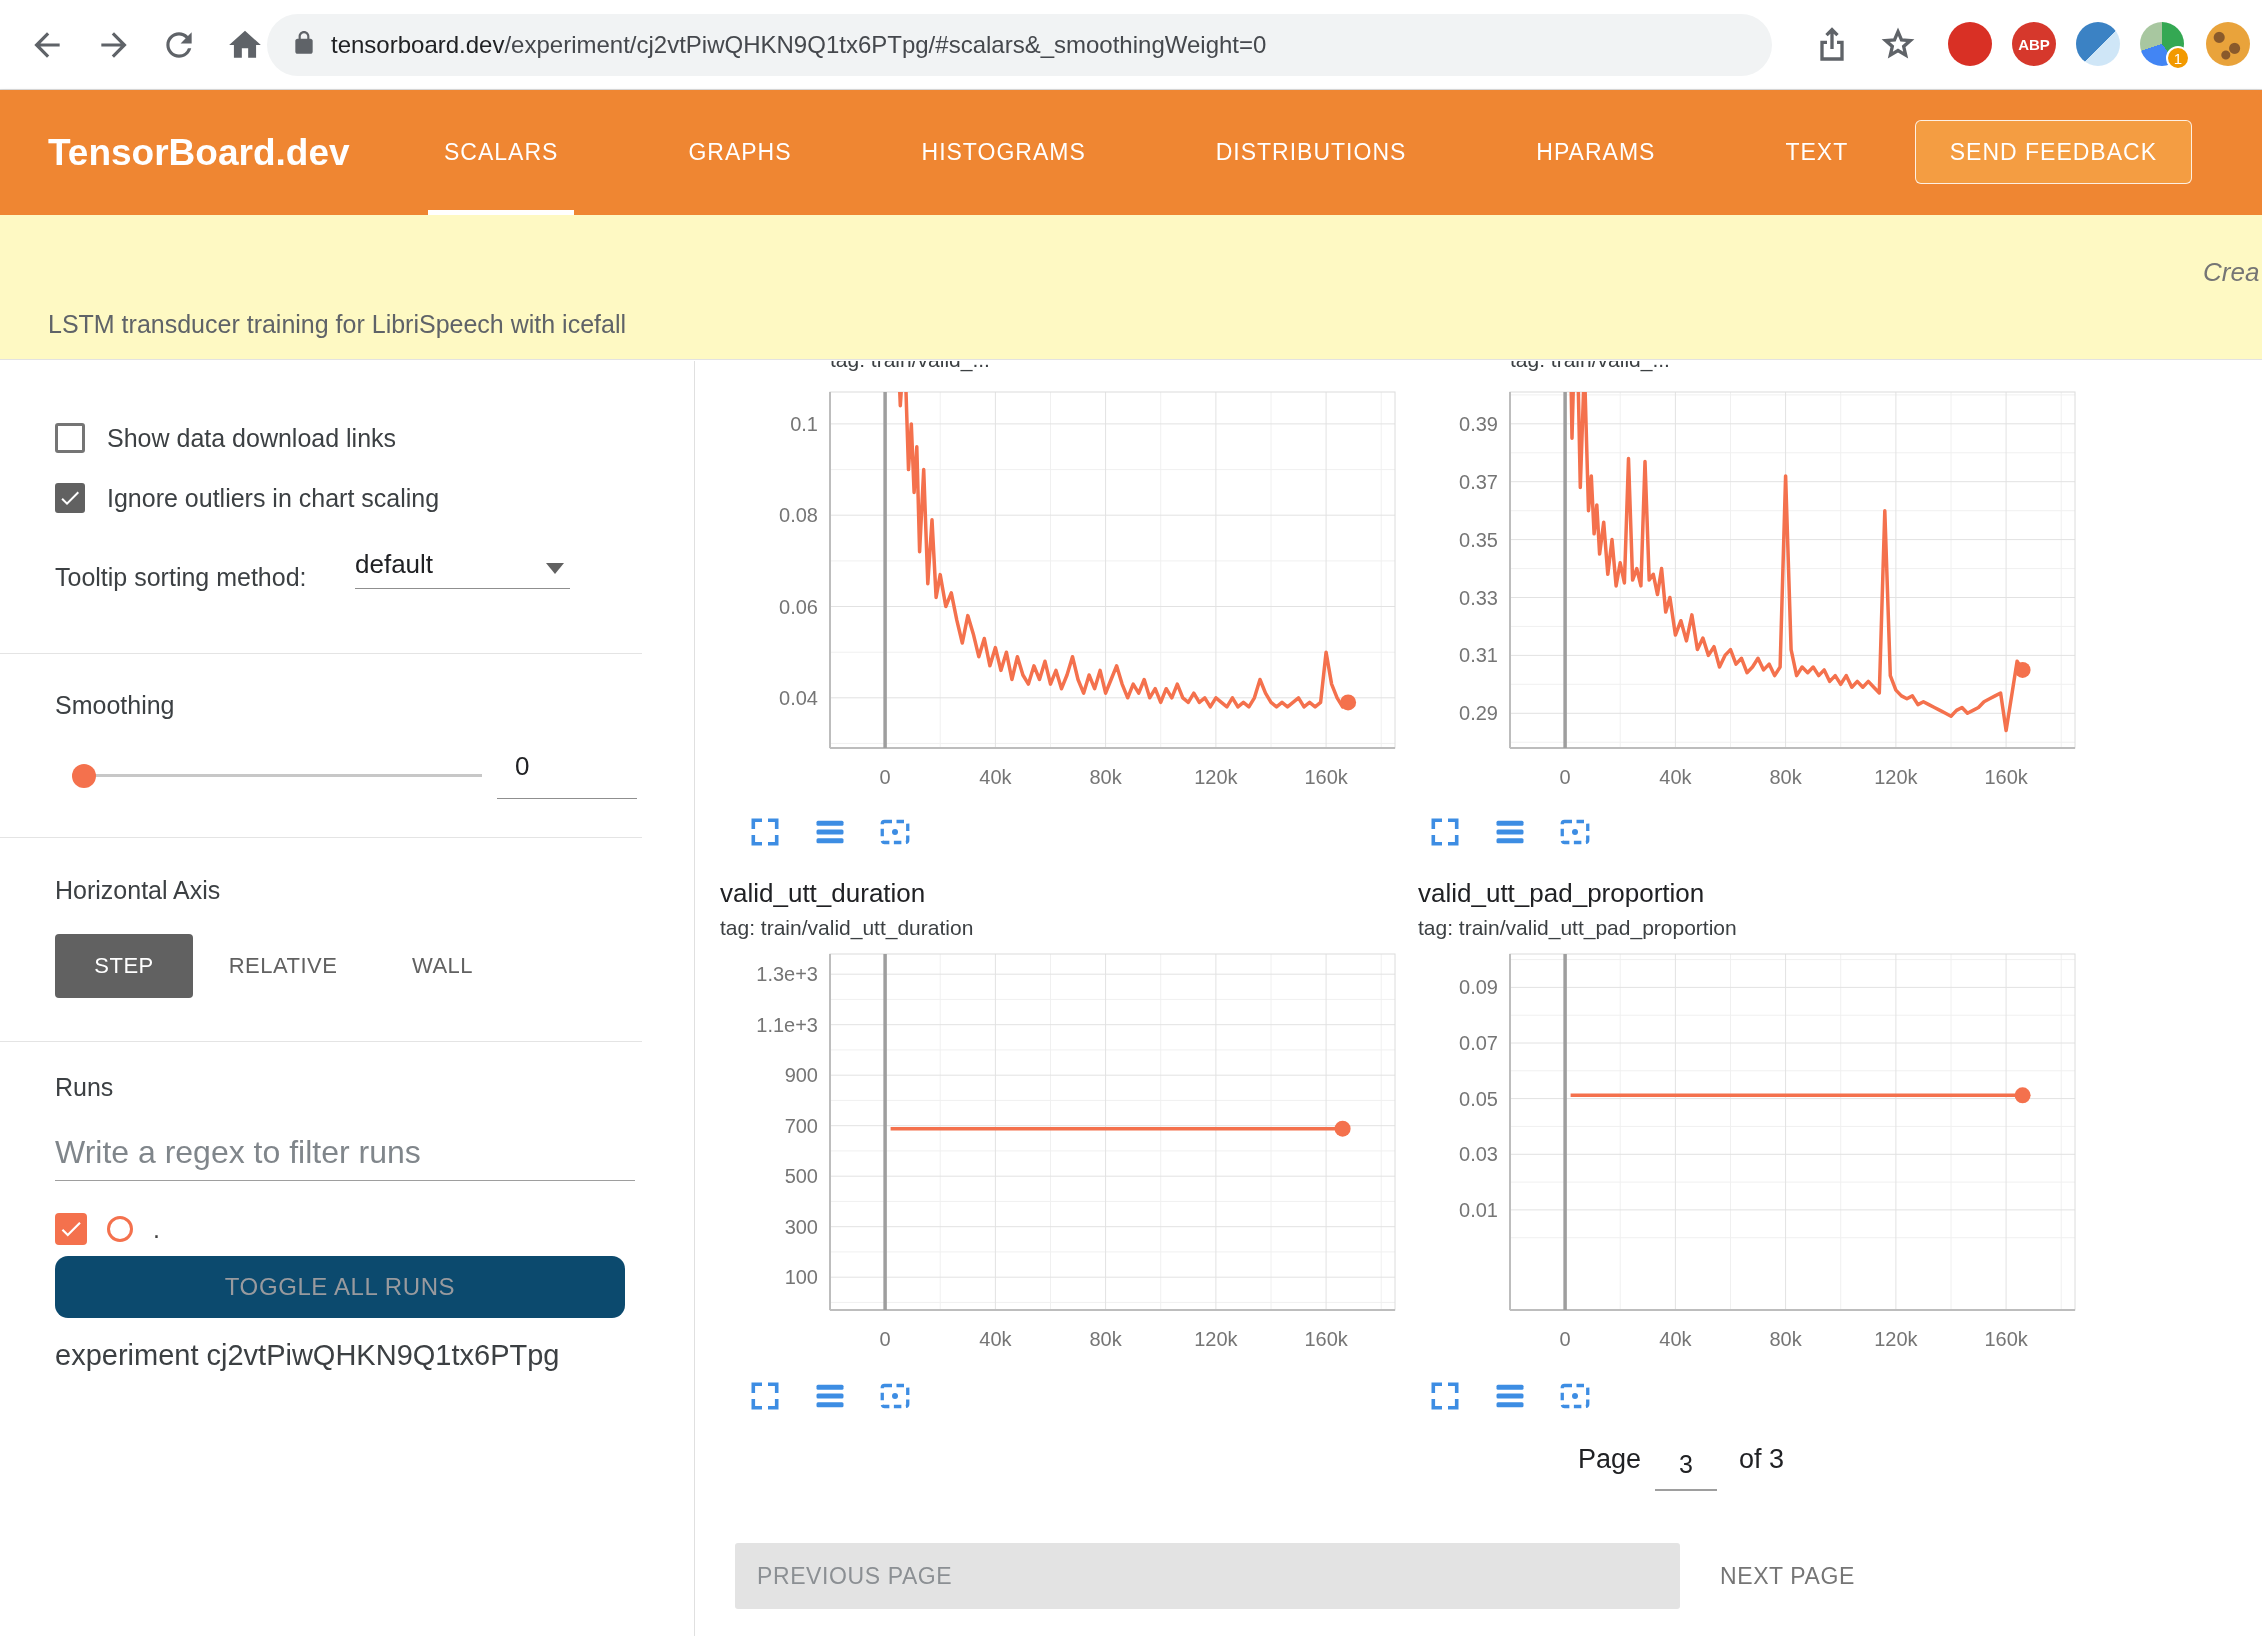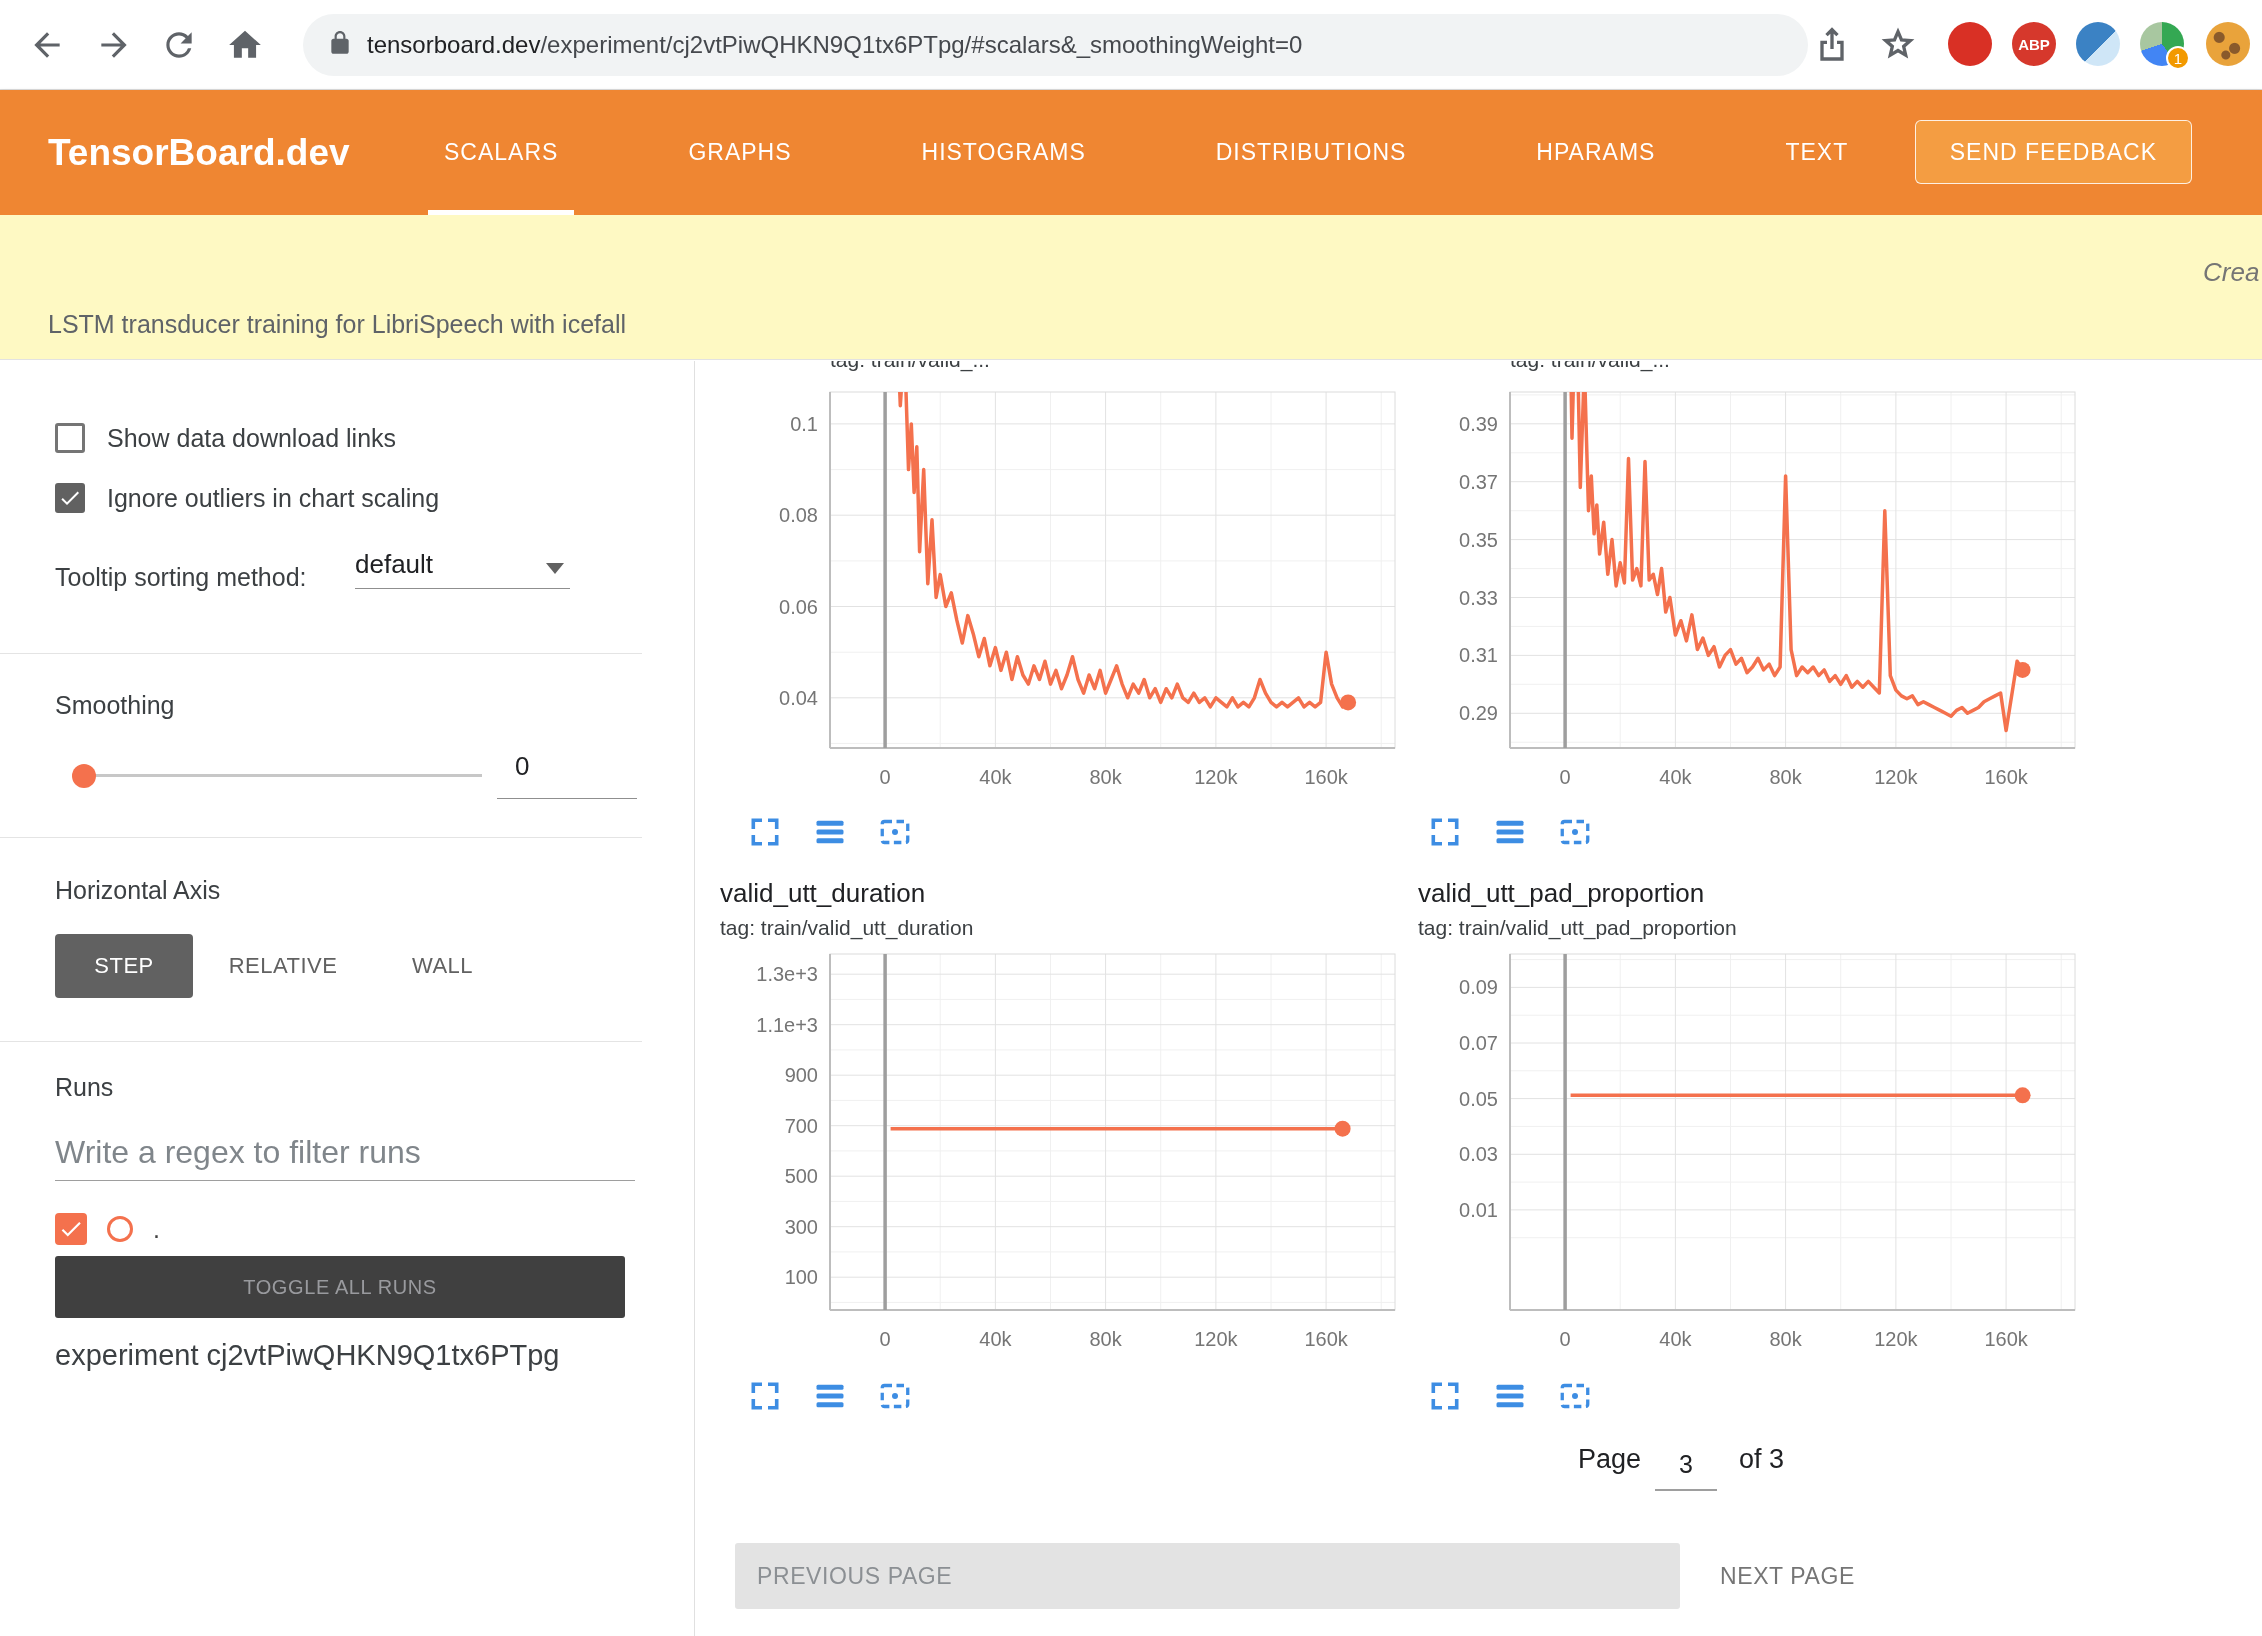--- a/index.html
+++ b/index.html
@@ -4,21 +4,21 @@
 <style>
   * { margin:0; padding:0; box-sizing:border-box; }
   html,body { width:2262px; height:1636px; overflow:hidden; background:#fff;
               font-family:"Liberation Sans", sans-serif; }
   .page { position:relative; width:2262px; height:1636px; background:#fff; overflow:hidden; }
 
   
   .browser-bar { position:absolute; left:0; top:0; width:2262px; height:90px; background:#fff;
                  border-bottom:1px solid #dcdcdc; }
   .nav-ico { position:absolute; top:26px; width:38px; height:38px; cursor:pointer; }
-  .url-pill { position:absolute; left:303px; top:14px; width:1505px; height:62px; border-radius:31px;
+  .url-pill { position:absolute; left:267px; top:14px; width:1505px; height:62px; border-radius:31px;
               background:#f1f3f4; display:flex; align-items:center; padding-left:24px; }
   .url-text { font-size:24px; margin-left:14px; white-space:nowrap; overflow:hidden; }
   .url-domain { color:#202124; }
   .url-path { color:#45484d; }
   .bar-ico { position:absolute; top:24px; width:40px; height:40px; }
   .ext-circle { position:absolute; top:22px; width:44px; height:44px; border-radius:50%; }
   .ext-red { background:#d93025; }
   .ext-abp { background:#d6382c; color:#fff; font-size:15px; font-weight:bold;
              display:flex; align-items:center; justify-content:center; }
   .ext-blue { background:linear-gradient(135deg,#3b82c4 55%, #cfe6f7 55%); }
@@ -76,22 +76,22 @@
   .axis-btn.selected { background:#616161; color:#fff; }
   .axis-btn.flat { color:#616161; }
   .regex-input { position:absolute; left:55px; width:580px; height:56px; border:none;
                  border-bottom:1px solid #9e9e9e; font-size:32px; color:#3c4043; outline:none;
                  font-family:"Liberation Sans", sans-serif; background:transparent; }
   .regex-input::placeholder { color:#80868b; }
   .run-cb { width:32px; height:32px; border-radius:4px; background:#f4714d; display:flex;
             align-items:center; justify-content:center; cursor:pointer; }
   .run-circle { width:26px; height:26px; border-radius:50%; border:3.5px solid #f4714d; cursor:pointer; }
   .run-name { font-size:25px; color:#424242; }
-  .toggle-btn { position:absolute; left:55px; width:570px; height:62px; background:#404040; border:none;
-                border-radius:3px; color:#999a9e; font-size:20px; letter-spacing:0.6px; cursor:pointer;
+  .toggle-btn { position:absolute; left:55px; width:570px; height:62px; background:#0c4a6e; border:none;
+                border-radius:13px; color:#999a9e; font-size:24px; letter-spacing:0.6px; cursor:pointer;
                 font-family:"Liberation Sans", sans-serif; }
   .exp-name { position:absolute; left:55px; font-size:29px; color:#3c4043; }
 
   
   .crop-strip { position:absolute; height:17px; overflow:hidden; }
   .crop-strip span { position:absolute; left:0; top:-13px; font-size:21px; color:#3c4043; white-space:nowrap; }
   .chart-svg { position:absolute; width:660px; height:425px; }
   .chart-title { position:absolute; font-size:26px; color:#202124; }
   .chart-tag { position:absolute; font-size:21px; color:#3c4043; }
   .icon-row { position:absolute; display:flex; gap:25px; }

